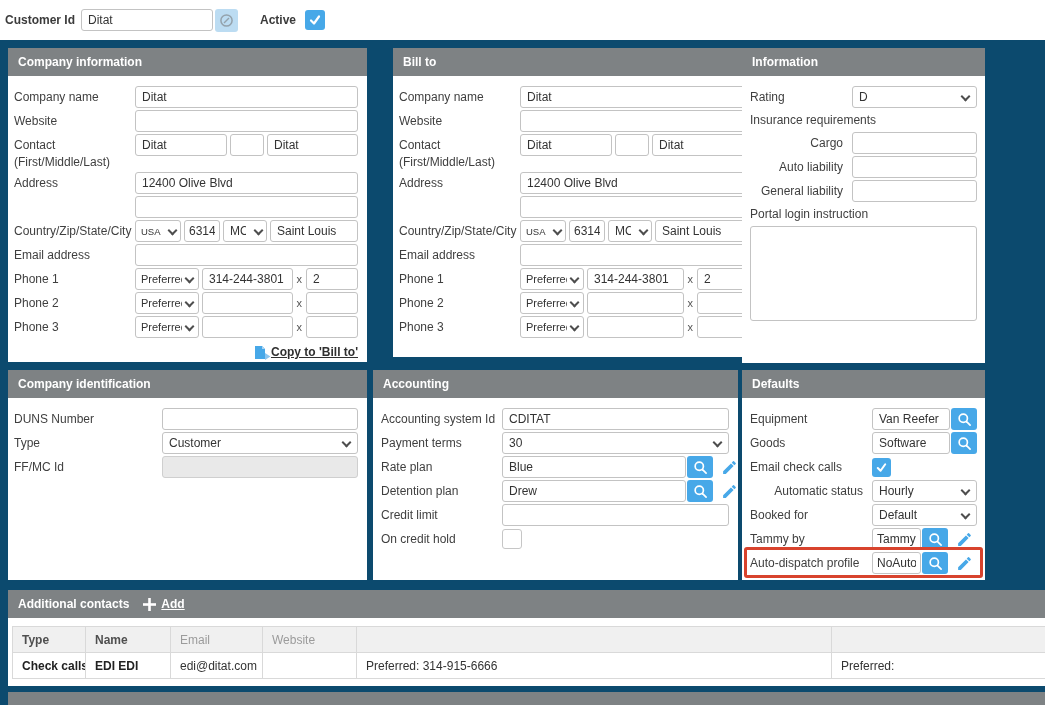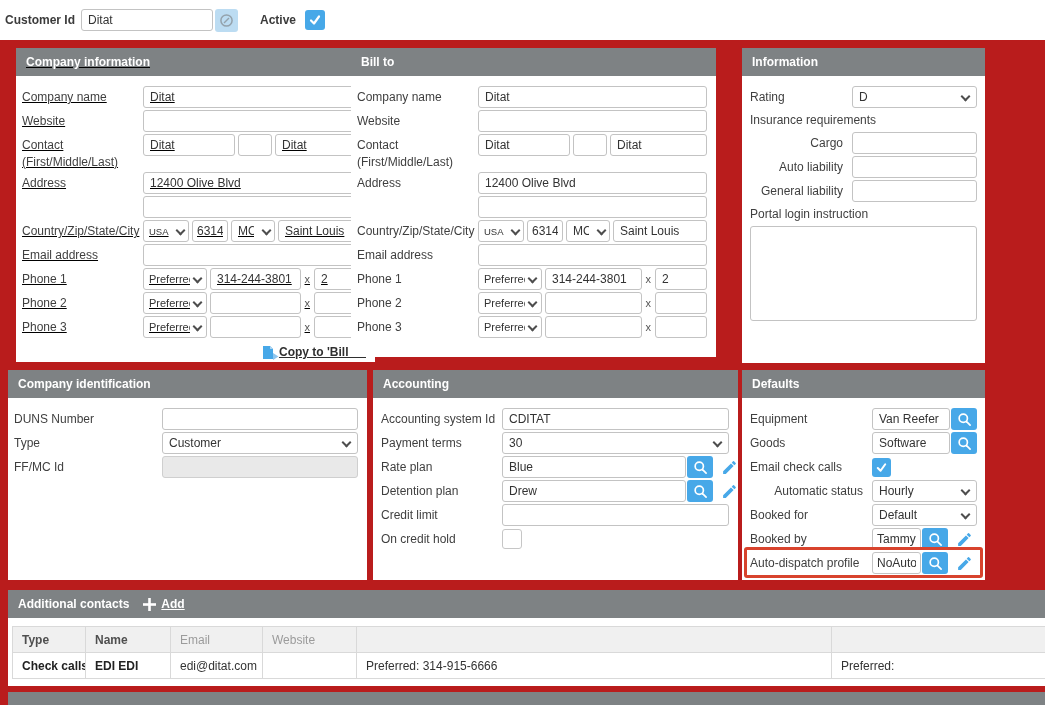--- a/index.html
+++ b/index.html
@@ -1,17 +1,17 @@
 <!DOCTYPE html>
 <html><head>
 <meta charset="utf-8">
 <style>
   * { box-sizing: border-box; margin: 0; padding: 0; }
   body { font-family: "Liberation Sans", sans-serif; background: #ededed; }
-  .screen { position: relative; width: 1045px; height: 705px; background: #b91c1c; overflow: hidden; }
+  .screen { position: relative; width: 1045px; height: 705px; background: #0c4a6e; overflow: hidden; }
 
   
   .topbar { position: absolute; left: 0; top: 0; width: 1045px; height: 40px; background: #fff;
             display: flex; align-items: center; padding-left: 5px; }
   .blabel { font-size: 12px; font-weight: bold; color: #3b3b3b; }
   .topbar input.txt { width: 132px; margin-left: 6px; }
   .idbtn { width: 23px; height: 23px; background: #bcdcf2; border-radius: 3px; margin-left: 2px;
            display: flex; align-items: center; justify-content: center; cursor: pointer; }
   .active-lbl { margin-left: 22px; }
   .cb { width: 20px; height: 20px; border-radius: 3px; display: flex; align-items: center; justify-content: center; flex: none; }
@@ -100,21 +100,21 @@
       </svg>
     </div>
     <span class="blabel active-lbl">Active</span>
     <div class="cb checked">
       <svg width="14" height="14" viewBox="0 0 14 14">
         <polyline points="3,7.5 6,10.5 11,3.5" fill="none" stroke="#fff" stroke-width="2.2" stroke-linecap="round" stroke-linejoin="round"></polyline>
       </svg>
     </div>
   </div>
 
-  <div class="panel" style="left:16px;top:48px;width:359px;height:314px;text-decoration:underline;">
+  <div class="panel" style="left:8px;top:48px;width:359px;height:314px;">
     <div class="phead">
       <span class="ptitle">Company information</span>
     </div>
     <div class="pbody">
       <div class="row">
         <div class="lbl">Company name</div>
         <div class="field">
             <input class="txt" value="Ditat" style="">
           </div>
       </div>
@@ -208,21 +208,21 @@
         <svg width="17" height="15" viewBox="0 0 17 15">
           <path d="M1 1 h7 l3 3 v10 h-10 z" fill="#47a8e8"></path>
           <path d="M8 1 l3 3 h-3 z" fill="#aed5f2"></path>
           <path d="M11 8 l5.5 3.5 -5.5 3.5 z" fill="#8ec6ef"></path>
         </svg>
         <a class="copylink">Copy to 'Bill to'</a>
       </div>
     </div>
   </div>
 
-  <div class="panel" style="left:351px;top:48px;width:365px;height:309px;">
+  <div class="panel" style="left:393px;top:48px;width:365px;height:309px;">
     <div class="phead">
       <span class="ptitle">Bill to</span>
     </div>
     <div class="pbody">
       <div class="row">
         <div class="lbl">Company name</div>
         <div class="field">
             <input class="txt" value="Ditat" style="">
           </div>
       </div>
@@ -502,21 +502,21 @@
       <div class="row">
         <div class="lbl w122">Booked for</div>
         <div class="field">
           <div class="sel flex1">
               <span class="sel-txt">Default</span>
               <span class="chev"></span>
             </div>
         </div>
       </div>
       <div class="row">
-        <div class="lbl w122">Booked by</div>
+        <div class="lbl w122">Tammy by</div>
         <div class="field">
           <input class="txt w63" value="Tammy" style="">
           <div class="sbtn">
             <svg width="15" height="15" viewBox="0 0 16 16">
               <circle cx="6.7" cy="6.7" r="4.4" fill="none" stroke="#fff" stroke-width="1.8"></circle>
               <line x1="10.2" y1="10.2" x2="14" y2="14" stroke="#fff" stroke-width="1.8" stroke-linecap="round"></line>
             </svg>
           </div>
           <svg class="pencil" width="17" height="17" viewBox="0 0 24 24">
             <path d="M3 17.25V21h3.75L17.81 9.94l-3.75-3.75L3 17.25zM20.71 7.04a1 1 0 0 0 0-1.41l-2.34-2.34a1 1 0 0 0-1.41 0l-1.83 1.83 3.75 3.75 1.83-1.83z" fill="#47a8e8"></path>

